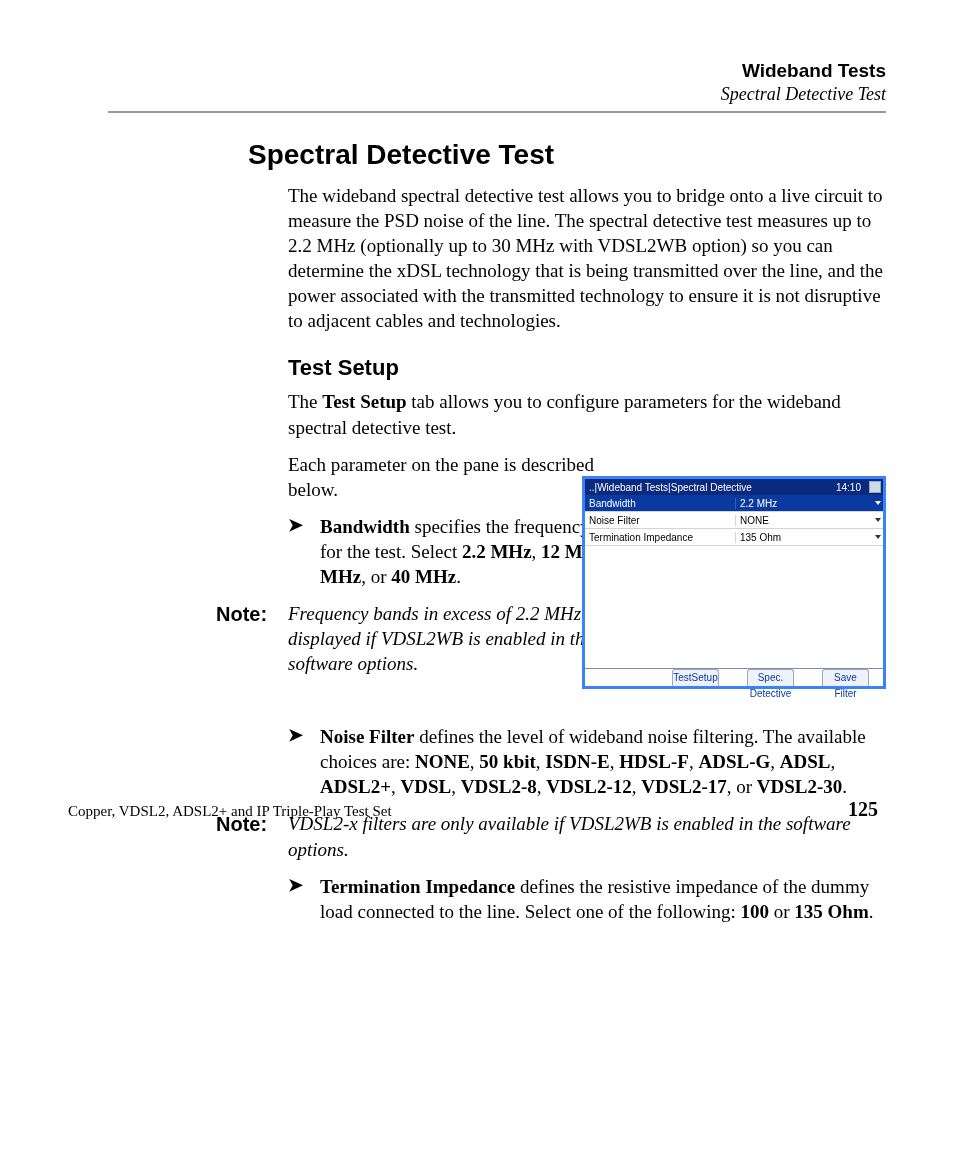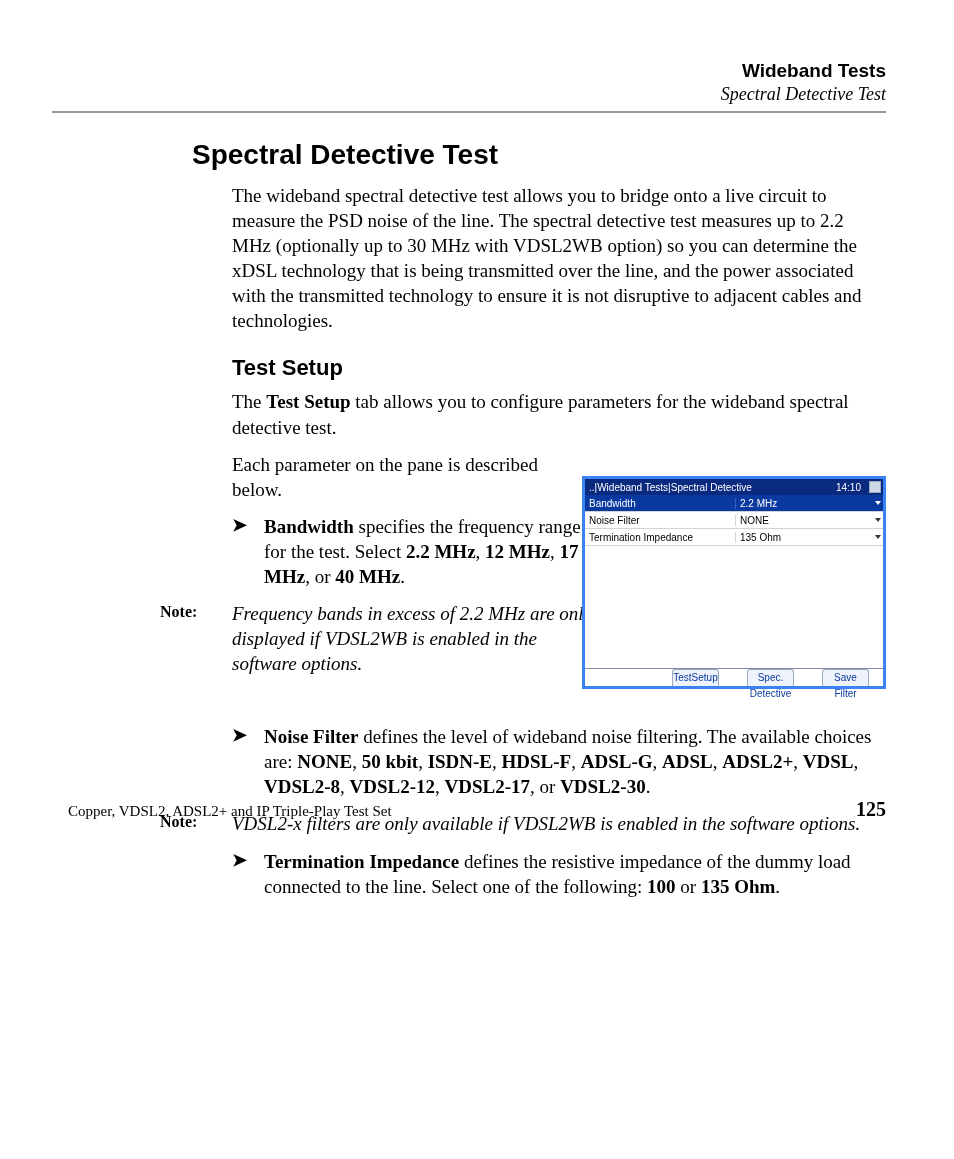--- a/index.html
+++ b/index.html
@@ -11,21 +11,21 @@
     background: #fff;
     font-family: "Palatino Linotype", "Book Antiqua", Palatino, Georgia, serif;
     color: #000;
     position: relative;
   }
   .page {
     position: relative;
     width: 954px;
     height: 869px;
     box-sizing: border-box;
-    padding: 60px 68px 40px 52px;
+    padding: 60px 68px 40px 108px;
   }
   .hdr {
     text-align: right;
     margin-bottom: 6px;
   }
   .hdr-title {
     font-family: Verdana, Geneva, sans-serif;
     font-weight: 700;
     font-size: 19px;
   }
@@ -77,30 +77,30 @@
     margin: 10px 0 12px 108px;
     font-size: 19px;
     line-height: 1.32;
     display: flex;
     font-style: italic;
   }
   .note-row.narrow { width: 440px; }
   .note-label {
     flex: 0 0 72px;
     font-weight: 700;
-    font-family: Liberation Serif, serif;
-    font-size: 16px;
+    font-family: Liberation Sans, sans-serif;
+    font-size: 20px;
     font-style: normal;
   }
   .note-body { flex: 1; }
   b, .bold { font-weight: 700; }
   .footer {
     position: absolute;
     left: 68px;
-    right: 68px;
+    right: 76px;
     bottom: 48px;
     font-size: 15px;
     display: flex;
     justify-content: space-between;
     align-items: baseline;
   }
   .footer .pg { font-weight: 700; font-size: 20px; margin-top: 28px; }
 
   
   .device {

